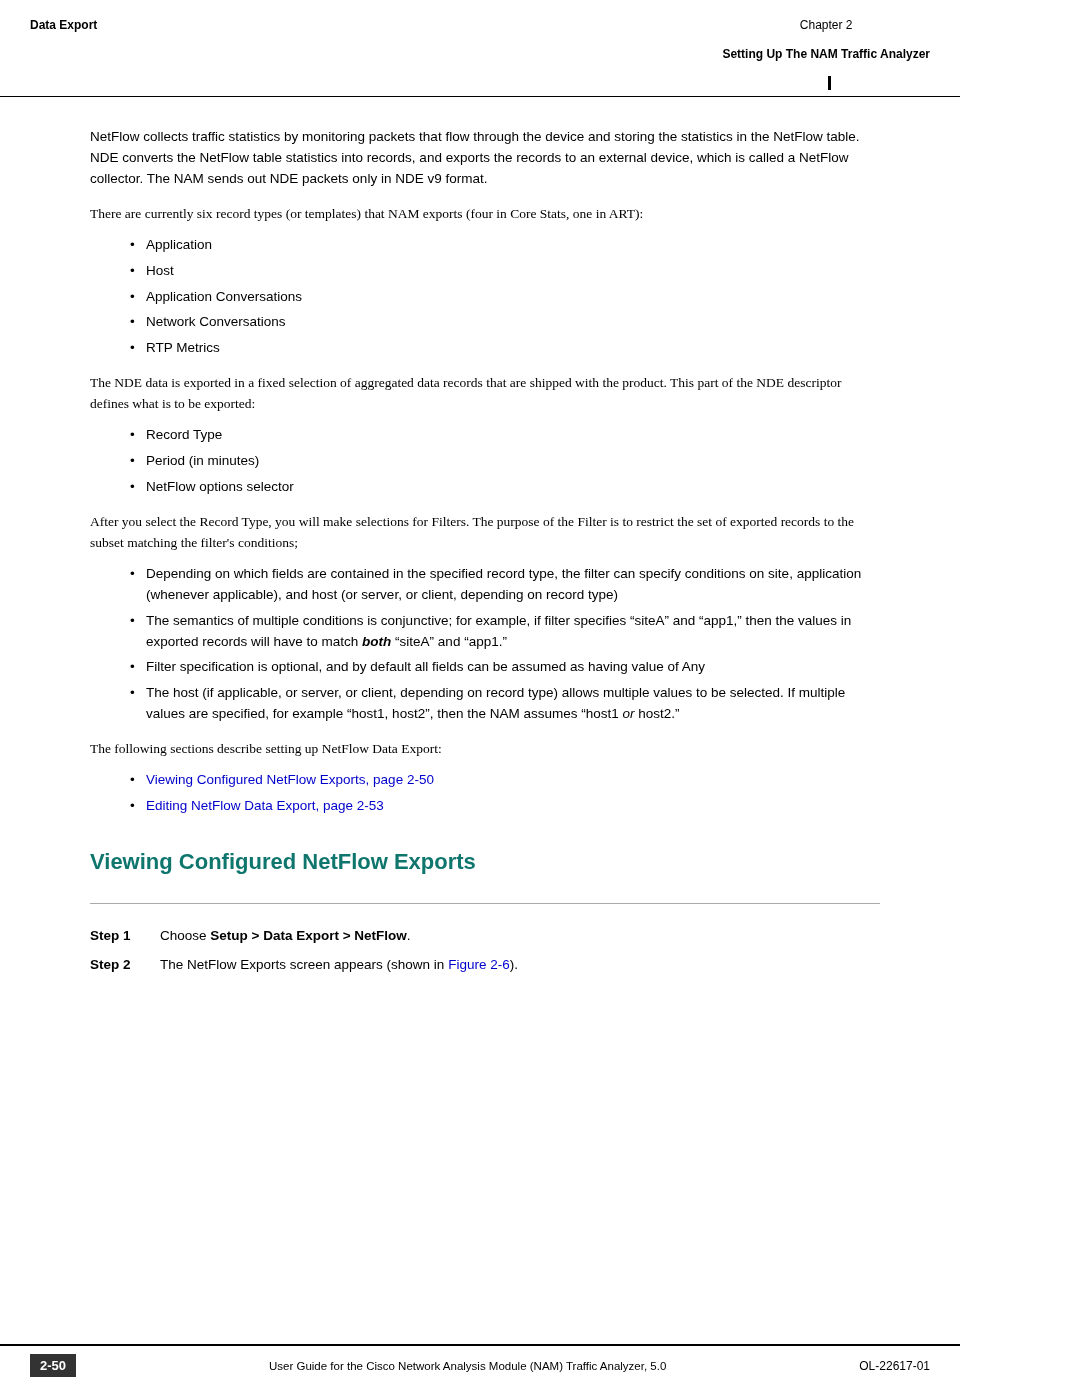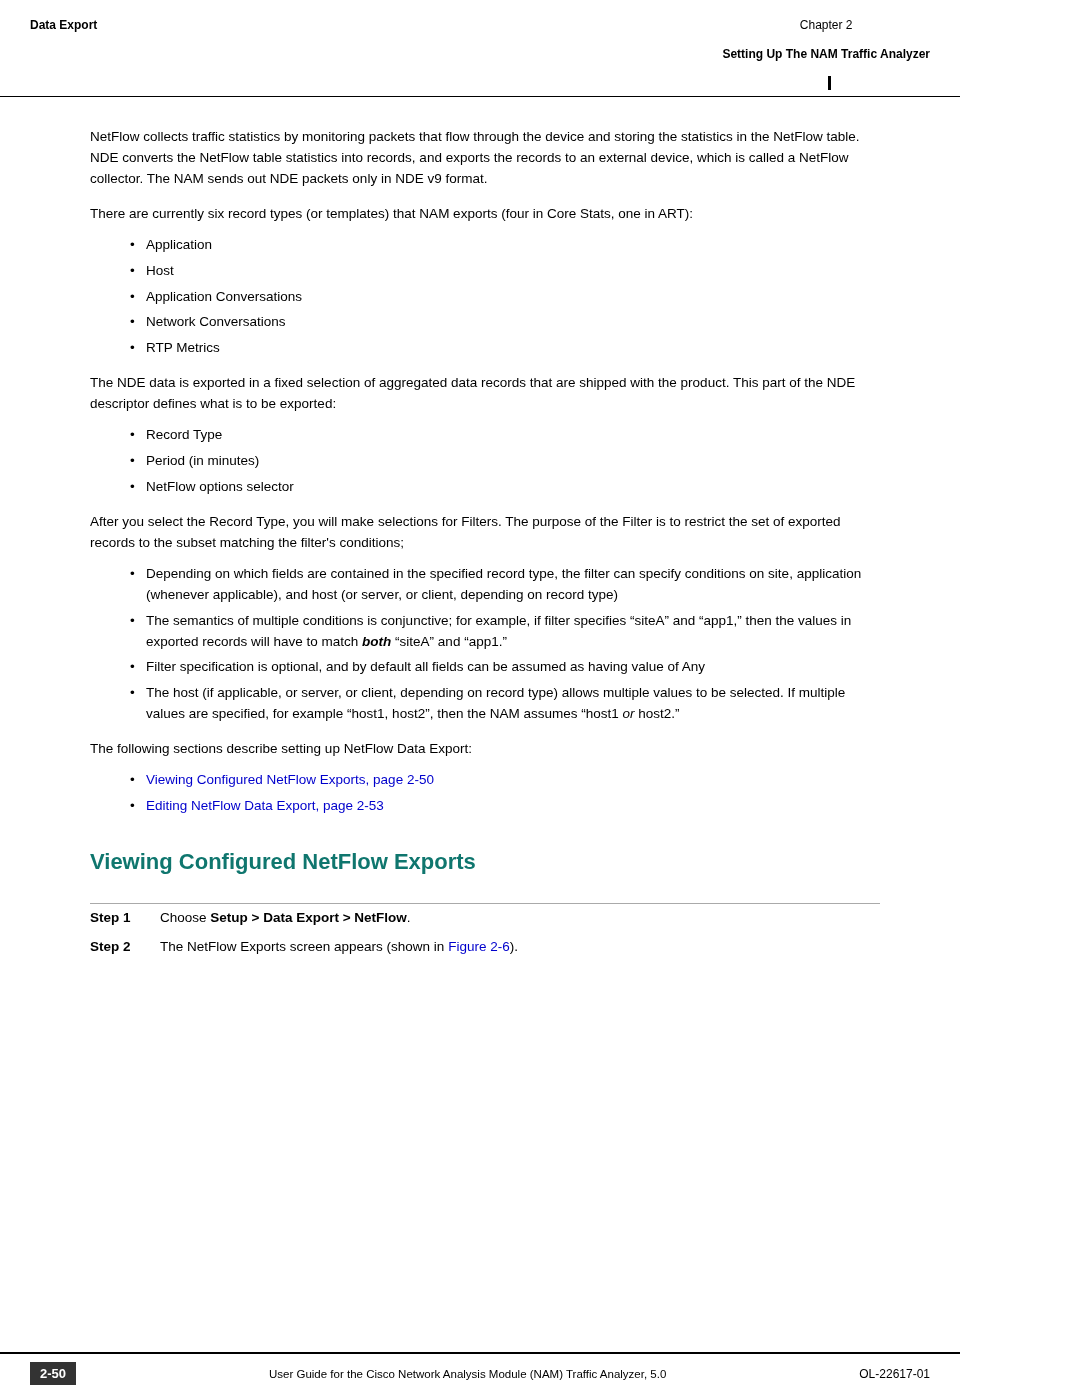--- a/index.html
+++ b/index.html
@@ -82,20 +82,21 @@
     .bullet-list li::before {
       content: "•";
       position: absolute;
       left: 0;
       top: 0;
     }
 
     .section-paragraph {
       margin-bottom: 10px;
       font-size: 13.5px;
+      font-family: Liberation Serif, serif;
     }
 
     .bullet-list .italic {
       font-style: italic;
       font-weight: bold;
     }
 
     .link-blue {
       color: #0000cc;
       text-decoration: none;
@@ -107,21 +108,21 @@
       font-weight: bold;
       color: #0f766e;
       margin-top: 28px;
       margin-bottom: 4px;
       padding-bottom: 24px;
       border-bottom: 1px solid #aaa;
     }
 
     
     .steps-container {
-      margin-top: 4px;
+      margin-top: 22px;
       padding-left: 0;
     }
 
     .step-row {
       display: flex;
       margin-bottom: 8px;
       align-items: baseline;
     }
 
     .step-label {
@@ -135,21 +136,21 @@
       flex: 1;
     }
 
     .step-content .bold {
       font-weight: bold;
     }
 
     
     .page-footer {
       position: absolute;
-      bottom: 4px;
+      bottom: 12px;
       left: 0;
       right: 0;
       border-top: 2px solid #000;
       padding: 8px 30px;
       display: flex;
       justify-content: space-between;
       align-items: center;
     }
 
     .footer-left {

